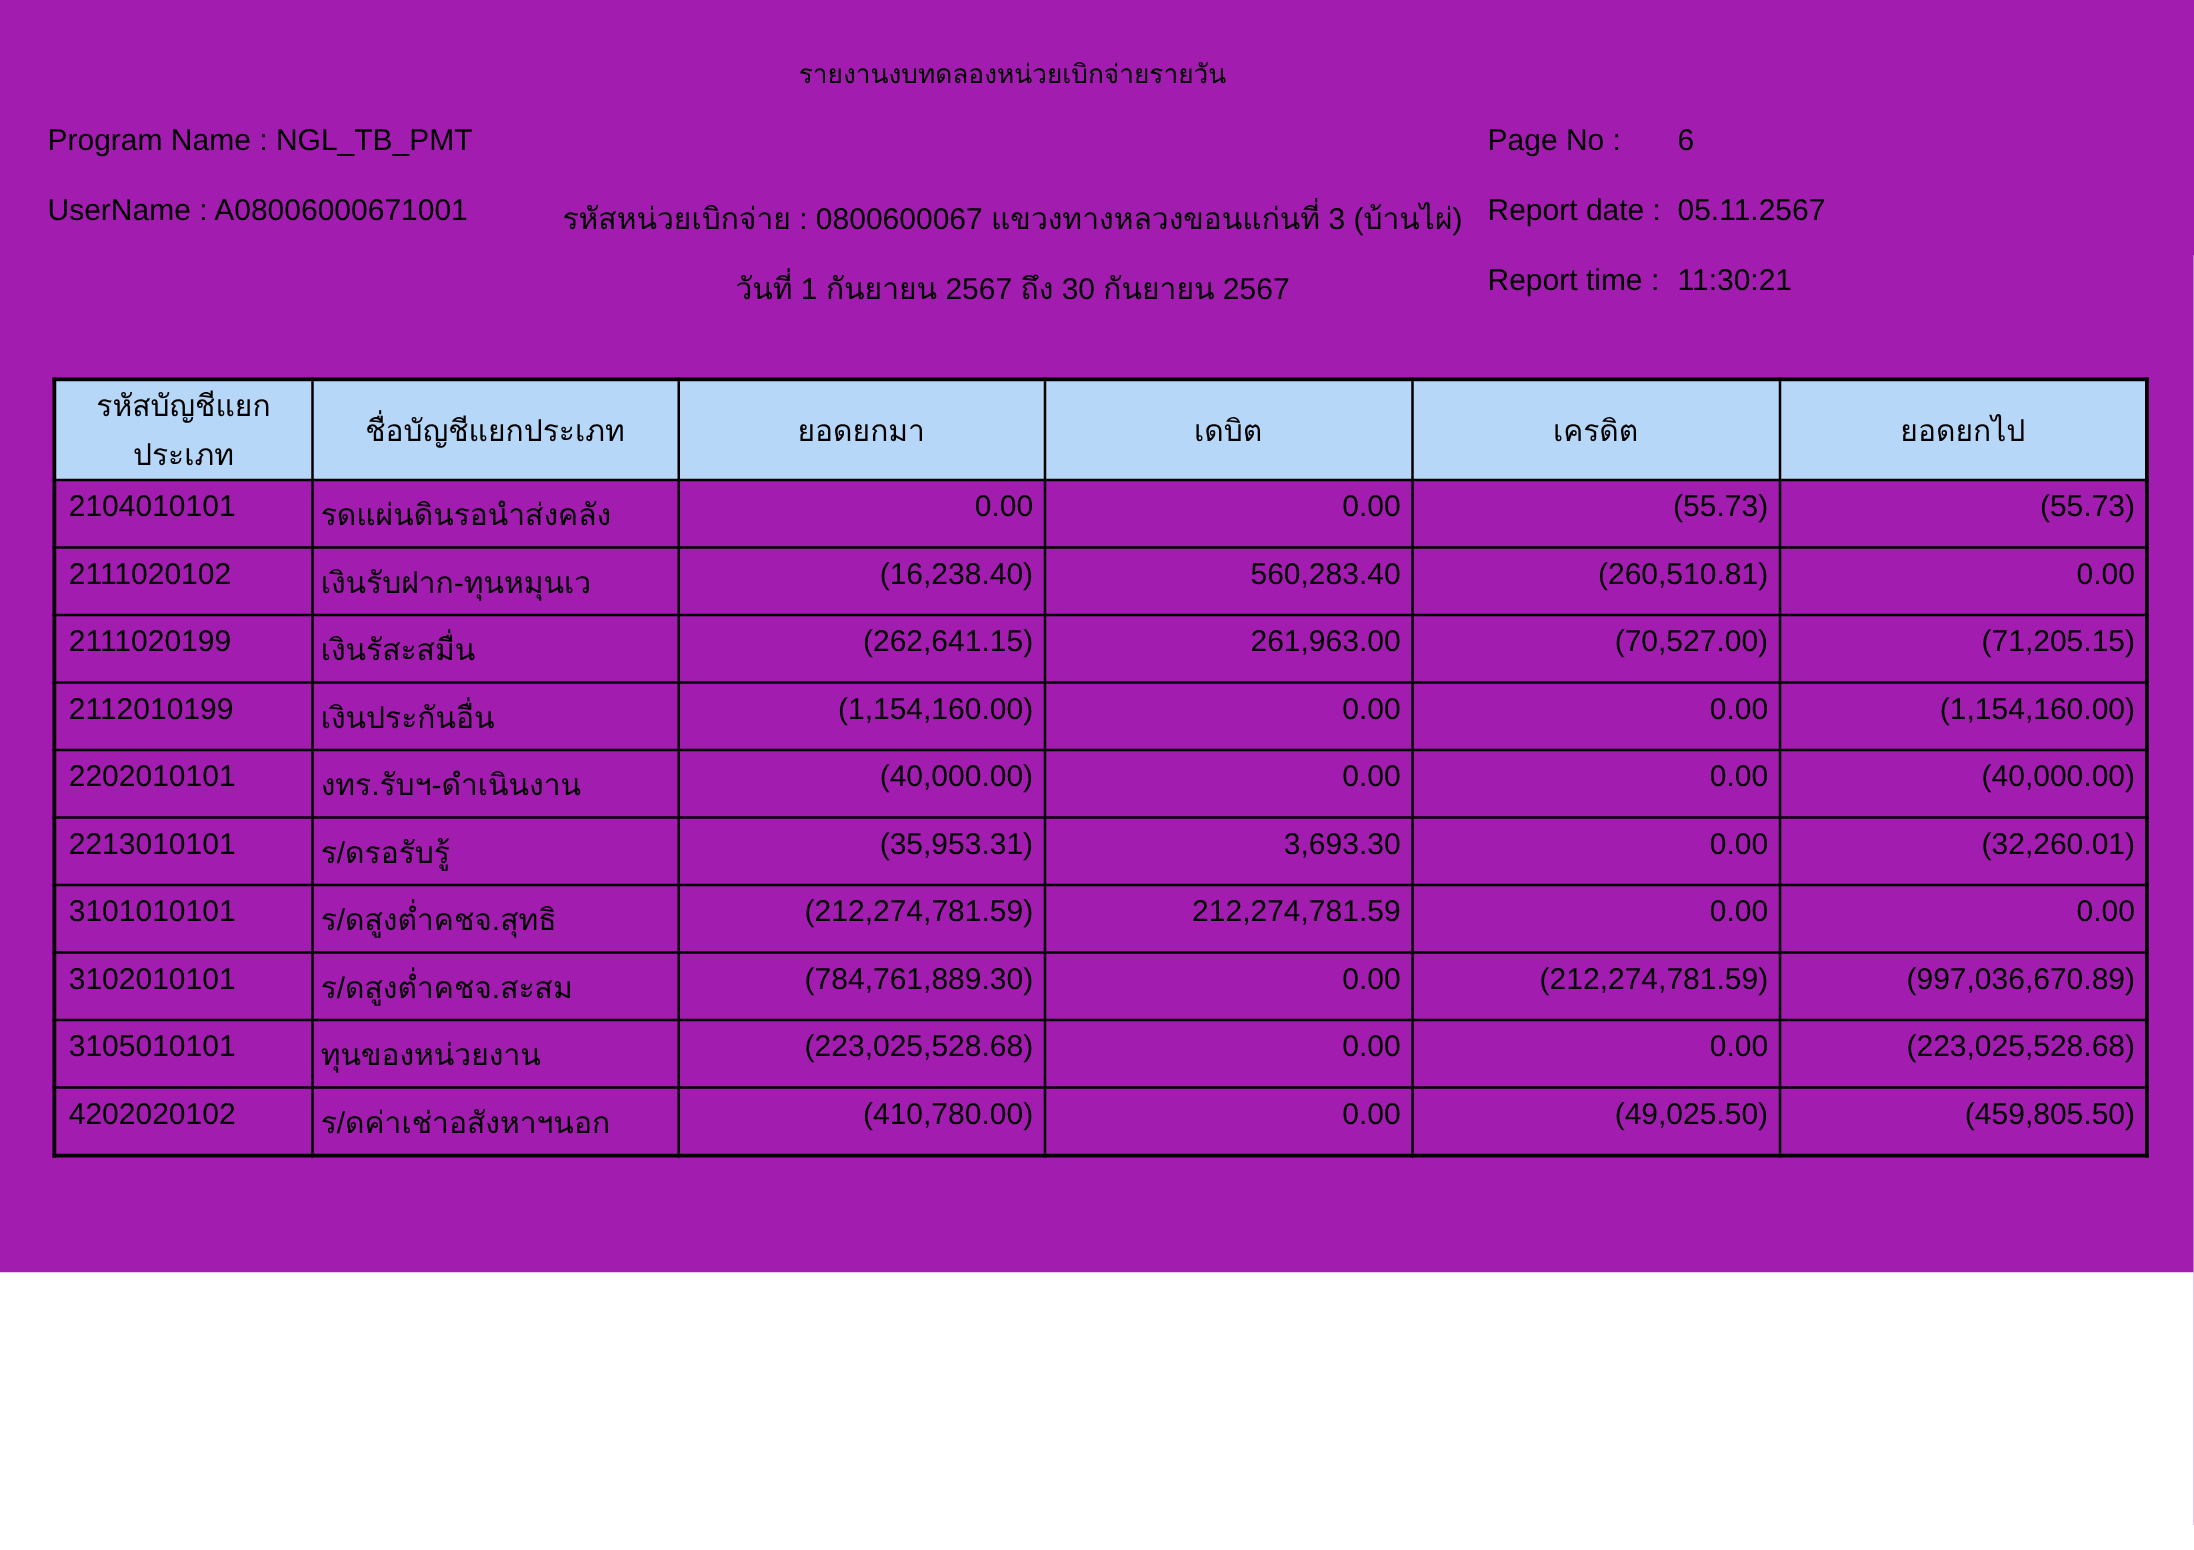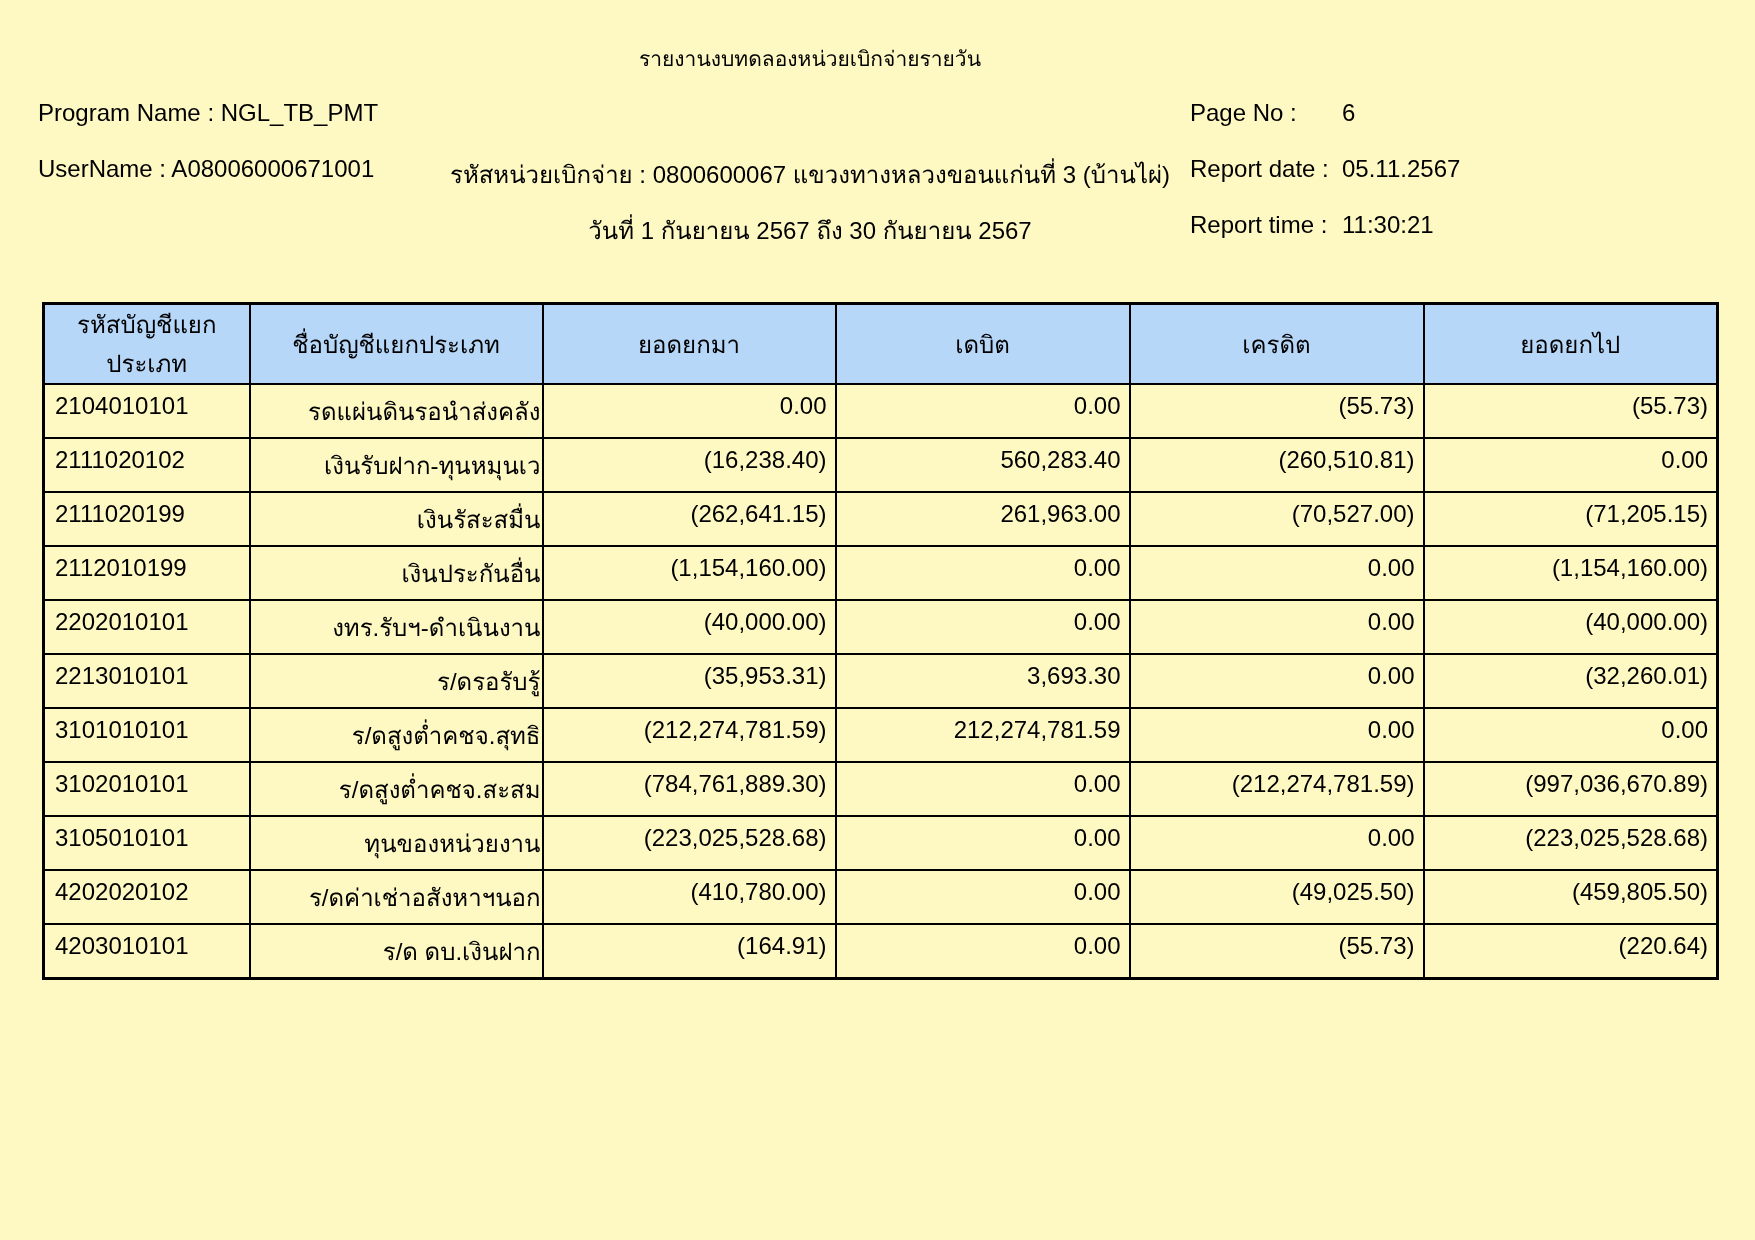--- a/index.html
+++ b/index.html
@@ -1,21 +1,21 @@
 <!DOCTYPE html>
 <html><head>
 <meta charset="utf-8">
 <style>
   * { box-sizing: border-box; }
   html, body { margin: 0; padding: 0; background: #ffffff; }
   .page {
     position: relative;
     width: 1755px;
-    height: 1240px;
-    background: #fef9c3;
+    height: 1018px;
+    background: #a21caf;
     color: #000000;
     font-family: "Liberation Sans", "DejaVu Sans", sans-serif;
     overflow: hidden;
   }
   .report-title {
     position: absolute;
     top: 42px;
     left: 810px;
     transform: translateX(-50%);
     font-size: 21px;
@@ -48,21 +48,21 @@
     text-align: center;
     vertical-align: middle;
     padding: 0 4px;
   }
   table.tb td {
     height: 54px;
     vertical-align: top;
     padding-top: 7px;
   }
   td.code { text-align: left;  padding-left: 10px; }
-  td.name { text-align: right;  padding-left: 6px;  }
+  td.name { text-align: left;  padding-left: 6px;  }
   td.num  { text-align: right; padding-right: 8px; }
 </style>
 </head>
 <body>
 
 <div class="page">
 
   <div class="report-title">รายงานงบทดลองหน่วยเบิกจ่ายรายวัน</div>
 
   <div class="meta m-left row-2">Program Name : NGL_TB_PMT</div>
@@ -171,24 +171,16 @@
           <td class="num">(223,025,528.68)</td>
         </tr>
         <tr>
           <td class="code">4202020102</td>
           <td class="name">ร/ดค่าเช่าอสังหาฯนอก</td>
           <td class="num">(410,780.00)</td>
           <td class="num">0.00</td>
           <td class="num">(49,025.50)</td>
           <td class="num">(459,805.50)</td>
         </tr>
-        <tr>
-          <td class="code">4203010101</td>
-          <td class="name">ร/ด ดบ.เงินฝาก</td>
-          <td class="num">(164.91)</td>
-          <td class="num">0.00</td>
-          <td class="num">(55.73)</td>
-          <td class="num">(220.64)</td>
-        </tr>
       </tbody>
   </table>
 
 </div>
 
 </body></html>

